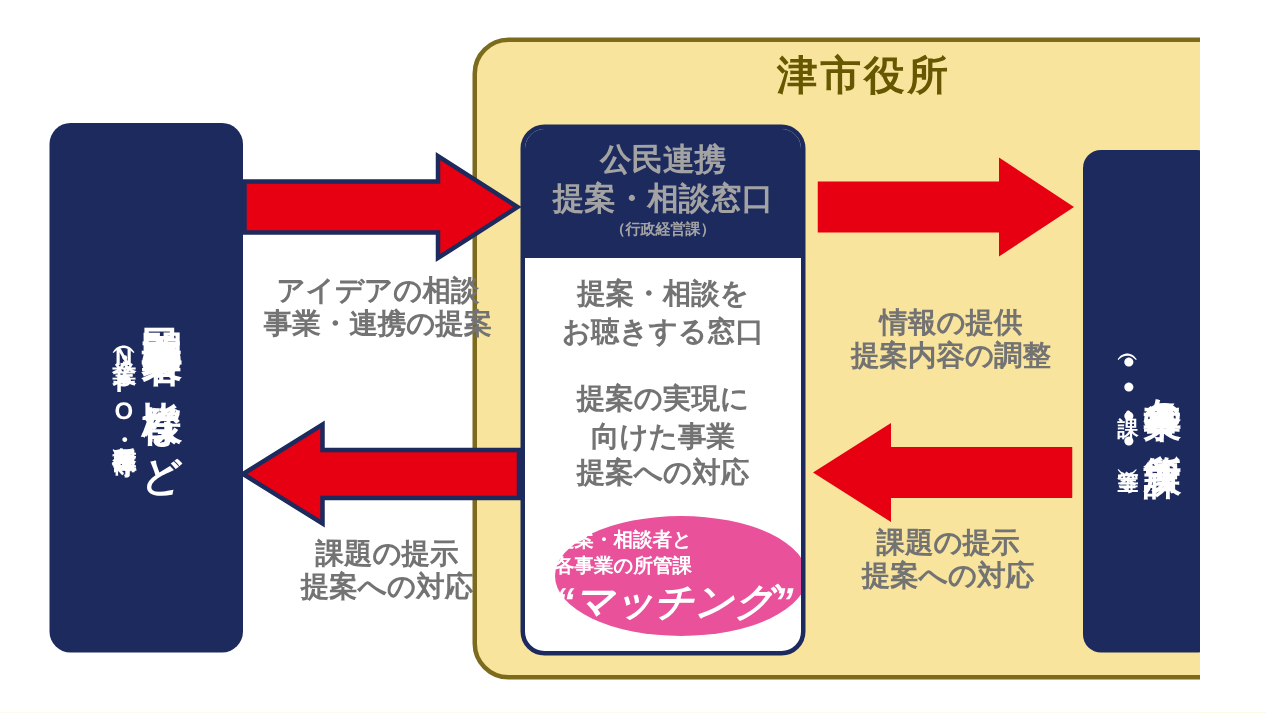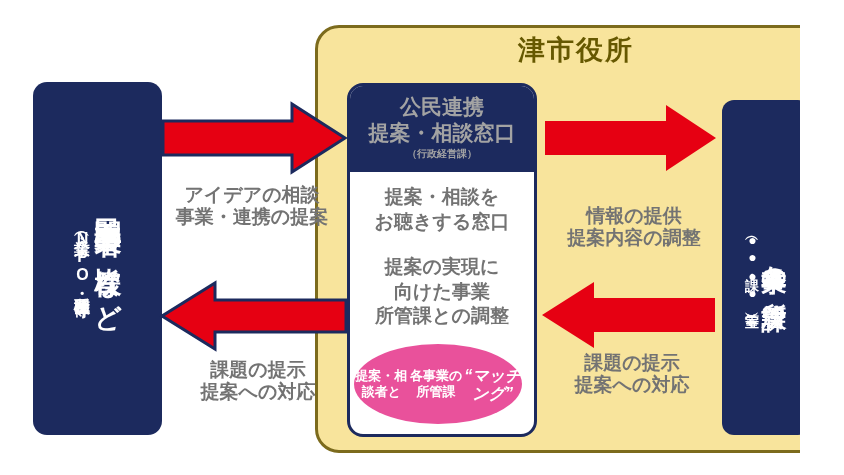--- a/index.html
+++ b/index.html
@@ -28,25 +28,25 @@
   .window{position:absolute;left:347px;top:83px;width:190px;height:354px;background:#ffffff;
           border:3px solid #1c2a5e;border-radius:16px;box-sizing:border-box;overflow:hidden;}
   .window-header{position:absolute;left:0;top:0;right:0;height:86px;background:#1c2a5e;
           color:#a3a3a3;text-align:center;padding-top:8px;box-sizing:border-box;}
   .wh1{font-size:21px;font-weight:bold;line-height:1.25;}
   .wh2{font-size:10px;font-weight:bold;line-height:1.3;}
   .window-role{position:absolute;left:0;right:0;text-align:center;color:#737373;
           font-size:19px;font-weight:bold;line-height:1.3;white-space:pre-line;}
   .role1{top:99px;}
   .role2{top:169px;}
-  .matching{position:absolute;left:4px;top:258px;width:168px;height:80px;background:#e9519b;
-          border-radius:50%;display:flex;flex-direction:row;align-items:center;
+  .matching{position:absolute;left:20px;top:258px;width:168px;height:80px;background:#e9519b;
+          border-radius:50%;display:flex;flex-direction:column;align-items:flex-start;
           justify-content:center;color:#ffffff;text-align:center;}
   .m1{font-size:13px;font-weight:bold;line-height:1.25;}
-  .m2{font-size:16px;font-weight:bold;font-style:italic;line-height:1.1;margin-top:2px;}
+  .m2{font-size:26px;font-weight:bold;font-style:italic;line-height:1.1;margin-top:2px;}
 
   
   .arrow{position:absolute;}
 
   
   .flow-label{position:absolute;text-align:center;color:#737373;font-size:19px;
           font-weight:bold;line-height:1.16;white-space:pre-line;}
   .lbl-tl{left:160px;top:184px;width:184px;}
   .lbl-tr{left:546px;top:177px;width:176px;margin-top:28px;}
   .lbl-br{left:546px;top:352px;width:172px;}
@@ -73,21 +73,21 @@
   <div class="window">
     <div class="window-header">
       <div class="wh1">公民連携</div>
       <div class="wh1">提案・相談窓口</div>
       <div class="wh2">（行政経営課）</div>
     </div>
     <div class="window-role role1">提案・相談を
 お聴きする窓口</div>
     <div class="window-role role2">提案の実現に
 向けた事業
-所管課との調整</div>
+提案への対応</div>
     <div class="matching">
       <div class="m1">提案・相談者と</div>
       <div class="m1">各事業の所管課</div>
       <div class="m2">“マッチング”</div>
     </div>
   </div>
 
   <svg class="arrow" style="left:161px;top:101px;" width="187" height="74" viewBox="0 0 187 74">
     <polygon points="2,20 131,20 131,3 184,37 131,71 131,54 2,54" fill="#e60012" stroke="#1c2a5e" stroke-width="3" stroke-linejoin="miter"></polygon>
   </svg>

